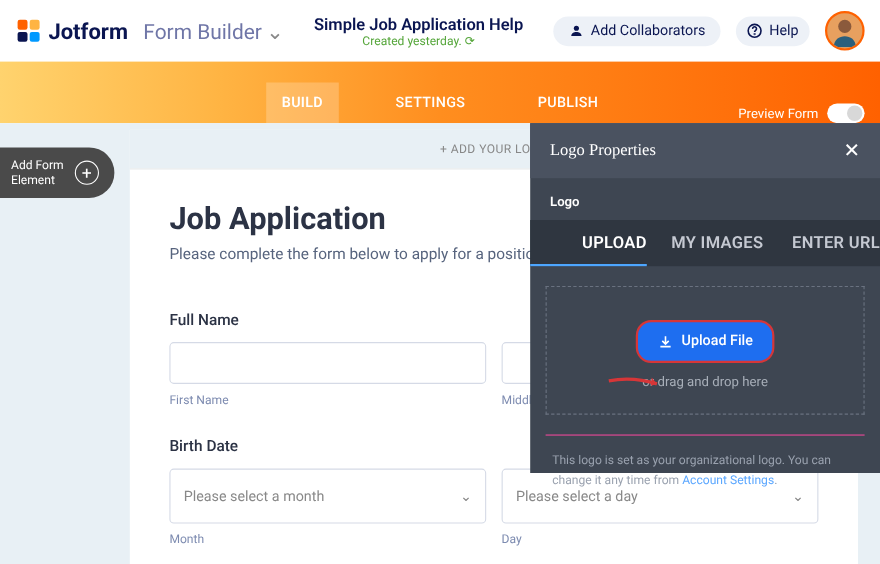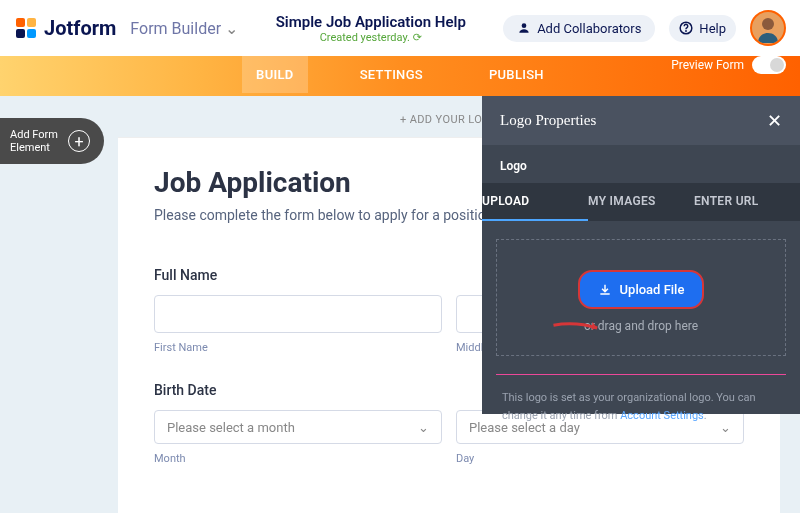--- a/index.html
+++ b/index.html
@@ -1,55 +1,55 @@
 <!DOCTYPE html>
 <html><head>
 <meta charset="utf-8">
 <style>
 *{margin:0;padding:0;box-sizing:border-box;font-family:-apple-system,BlinkMacSystemFont,"Segoe UI",Roboto,sans-serif}
 body{width:800px;height:513px;overflow:hidden;background:#fff}
 .header{height:56px;display:flex;align-items:center;padding:0 14px;gap:14px;background:#fff}
 .logo{display:flex;align-items:flex-start;gap:6px;font-weight:700;font-size:20px;color:#0a1551}
 .logo-icon{width:24px;height:24px}
-.fb-label{color:#6f76a7;font-size:16px;display:flex;align-items:flex-end;gap:4px}
+.fb-label{color:#6f76a7;font-size:19px;display:flex;align-items:flex-end;gap:4px}
 .header-center{flex:1;text-align:center}
 .form-title-h{font-weight:600;color:#0a1551;font-size:15px}
 .created{color:#55a63a;font-size:11px}
 .pill{border-radius:20px;padding:6px 14px;font-size:13px;display:flex;align-items:flex-start;gap:6px;background:#edf1f7;color:#0a1551;border:none;cursor:pointer}
 .help-pill{padding:6px 10px}
 .avatar{width:36px;height:36px;border-radius:50%;background:#e8a05f;border:2px solid #ff6100;display:flex;align-items:center;justify-content:center;overflow:hidden}
 .avatar svg{width:30px;height:30px}
-.tabbar{height:40px;background:linear-gradient(90deg,#ffd36e 0%,#ffb443 25%,#ff8e1f 50%,#ff6100 100%);display:flex;align-items:flex-start;justify-content:center;position:relative}
+.tabbar{height:56px;background:linear-gradient(90deg,#ffd36e 0%,#ffb443 25%,#ff8e1f 50%,#ff6100 100%);display:flex;align-items:flex-end;justify-content:center;position:relative}
 .tabs{display:flex;gap:38px}
 .tab{color:#fff;font-size:13px;font-weight:500;padding:11px 14px;cursor:pointer;letter-spacing:.3px}
 .tab.active{background:rgba(255,255,255,.22);font-weight:600}
 .preview{position:absolute;right:14px;color:#fff;font-size:12px;display:flex;align-items:center;gap:8px}
 .toggle{width:34px;height:18px;background:#fff;border-radius:10px;position:relative}
 .toggle::after{content:"";position:absolute;width:14px;height:14px;background:#d8d8d8;border-radius:50%;top:2px;right:2px}
 .main{display:flex;height:417px;position:relative;background:#e8f0f5}
 .add-elem{position:absolute;left:0;top:22px;background:#4a4a4a;color:#fff;border-radius:0 26px 26px 0;padding:10px 14px 10px 10px;display:flex;align-items:center;gap:10px;font-size:11px;cursor:pointer;z-index:5}
 .add-elem .plus{width:22px;height:22px;border:1.5px solid #fff;border-radius:50%;display:flex;align-items:center;justify-content:center;font-size:16px}
 .canvas{margin-left:118px;margin-top:6px;width:662px;background:#fff}
 .add-logo{text-align:center;color:#888;font-size:11px;padding:11px 0;border-bottom:1px solid #eee;letter-spacing:.4px;cursor:pointer;background:#e8f0f5}
 .form-body{padding:28px 36px}
 .ftitle{font-size:28px;font-weight:700;color:#2c3345;margin-bottom:8px}
 .fdesc{color:#57647e;font-size:14px;margin-bottom:44px}
 .flabel{color:#2c3345;font-size:14px;font-weight:500;margin-bottom:12px}
 .frow{display:flex;gap:14px;margin-bottom:8px}
 .finput{flex:1;height:38px;border:1px solid #d5dae6;border-radius:4px;background:#fff;padding:0 12px}
-.fselect{flex:1;height:34px;border:1px solid #d5dae6;border-radius:4px;background:#fff;padding:0 12px;color:#888;font-size:13px;display:flex;align-items:center;justify-content:space-between}
+.fselect{flex:1;height:50px;border:1px solid #d5dae6;border-radius:4px;background:#fff;padding:0 12px;color:#888;font-size:13px;display:flex;align-items:center;justify-content:space-between}
 .sublabel{flex:1;color:#7d8bb0;font-size:11px}
 .subrow{display:flex;gap:14px;margin-bottom:28px}
 .panel{position:absolute;right:0;top:0;width:318px;height:318px;background:#3e4652;color:#fff;display:flex;flex-direction:column}
 .panel-head{display:flex;align-items:center;justify-content:space-between;padding:14px 18px;background:#4a5260}
 .panel-title{font-size:15px;font-family:Georgia,serif}
 .close{cursor:pointer;font-size:18px}
 .panel-label{padding:14px 18px 10px;font-size:12px;font-weight:600}
 .ptabs{display:flex;background:#2f3640}
-.ptab{flex:1;text-align:left;padding:11px 0;font-size:12px;font-weight:600;letter-spacing:.3px;cursor:pointer;color:#c5c9d2}
+.ptab{flex:1;text-align:right;padding:11px 0;font-size:15px;font-weight:600;letter-spacing:.3px;cursor:pointer;color:#c5c9d2}
 .ptab.active{color:#fff;border-bottom:2px solid #4da6ff}
 .dropzone{margin:18px 14px;border:1px dashed #6a7280;padding:30px 10px 22px;text-align:center;position:relative}
 .upload-btn{background:#1e6ef0;color:#fff;border:2px solid #d63638;padding:10px 18px;border-radius:14px;font-size:13px;font-weight:500;display:inline-flex;align-items:center;gap:8px;cursor:pointer}
 .drag-text{color:#a8afb9;font-size:12px;margin-top:10px}
 .arrow{position:absolute;bottom:14px;left:56px;transform:rotate(28deg)}
 .info{margin:0 14px;padding:14px 6px;border-top:1px solid #ec4899;color:#9aa2af;font-size:11px;line-height:1.6}
 .info a{color:#5ba7ff;text-decoration:none}
 .chev{color:#888}
 </style>
 </head>

